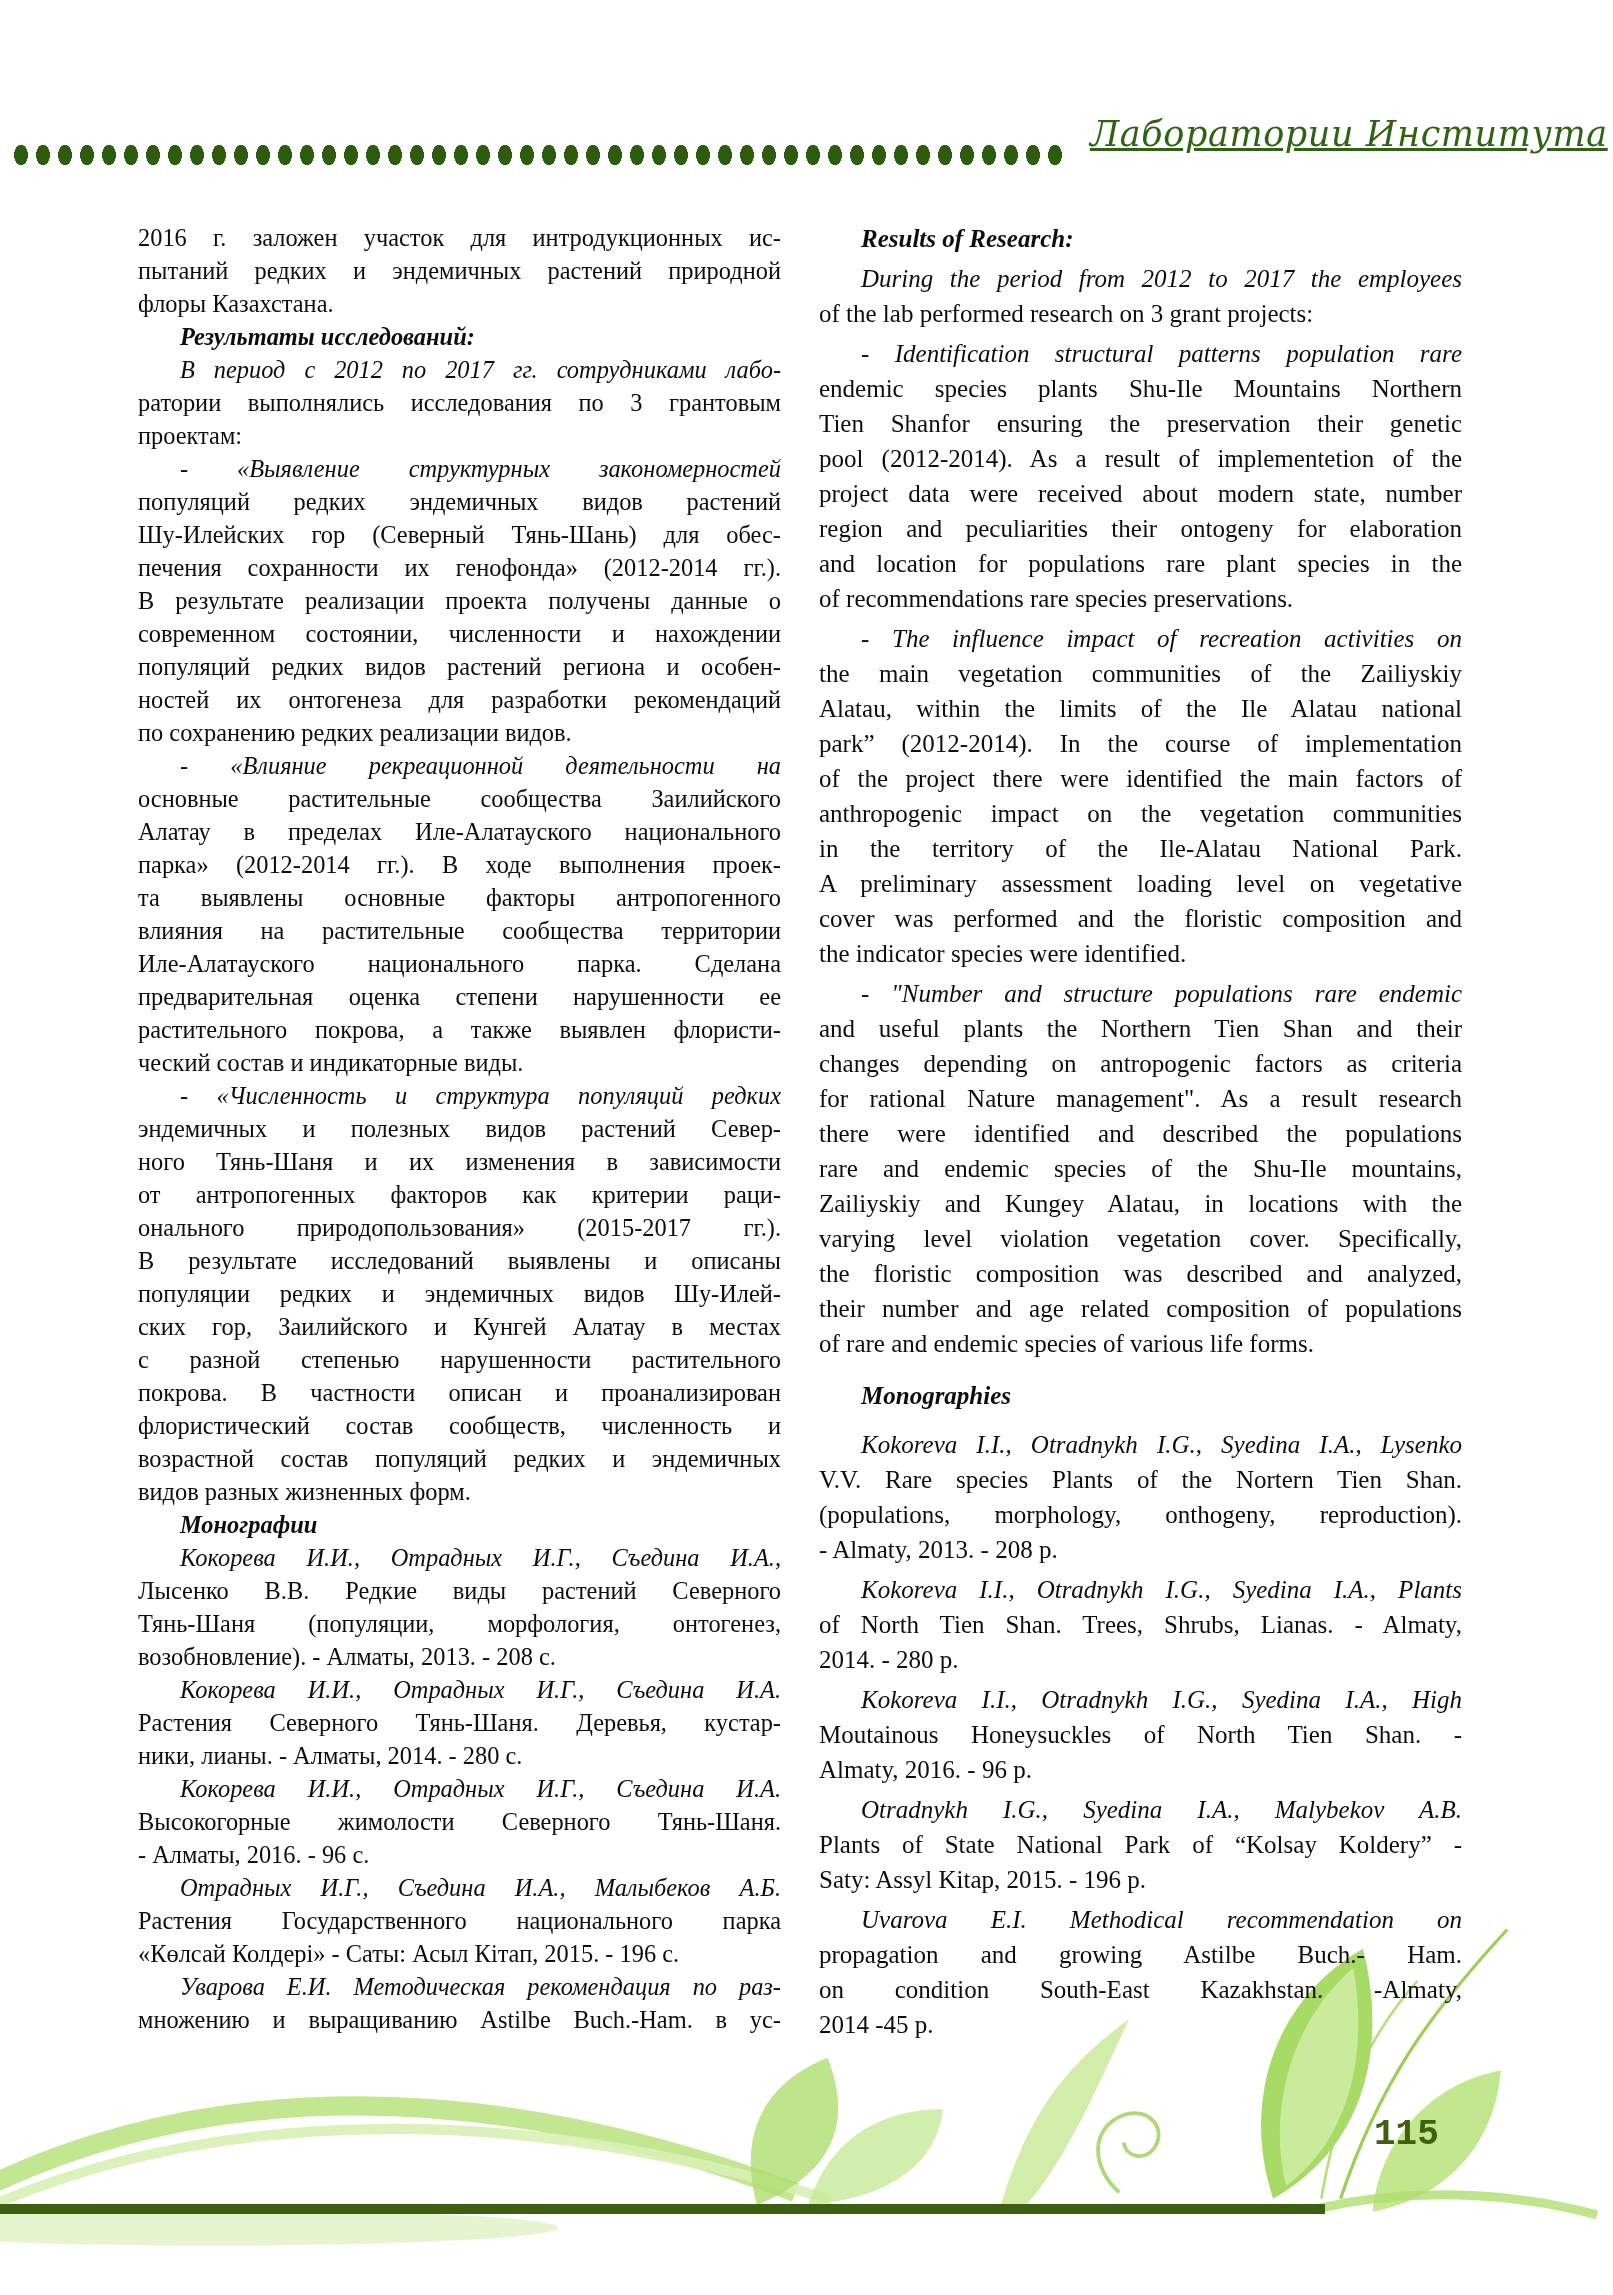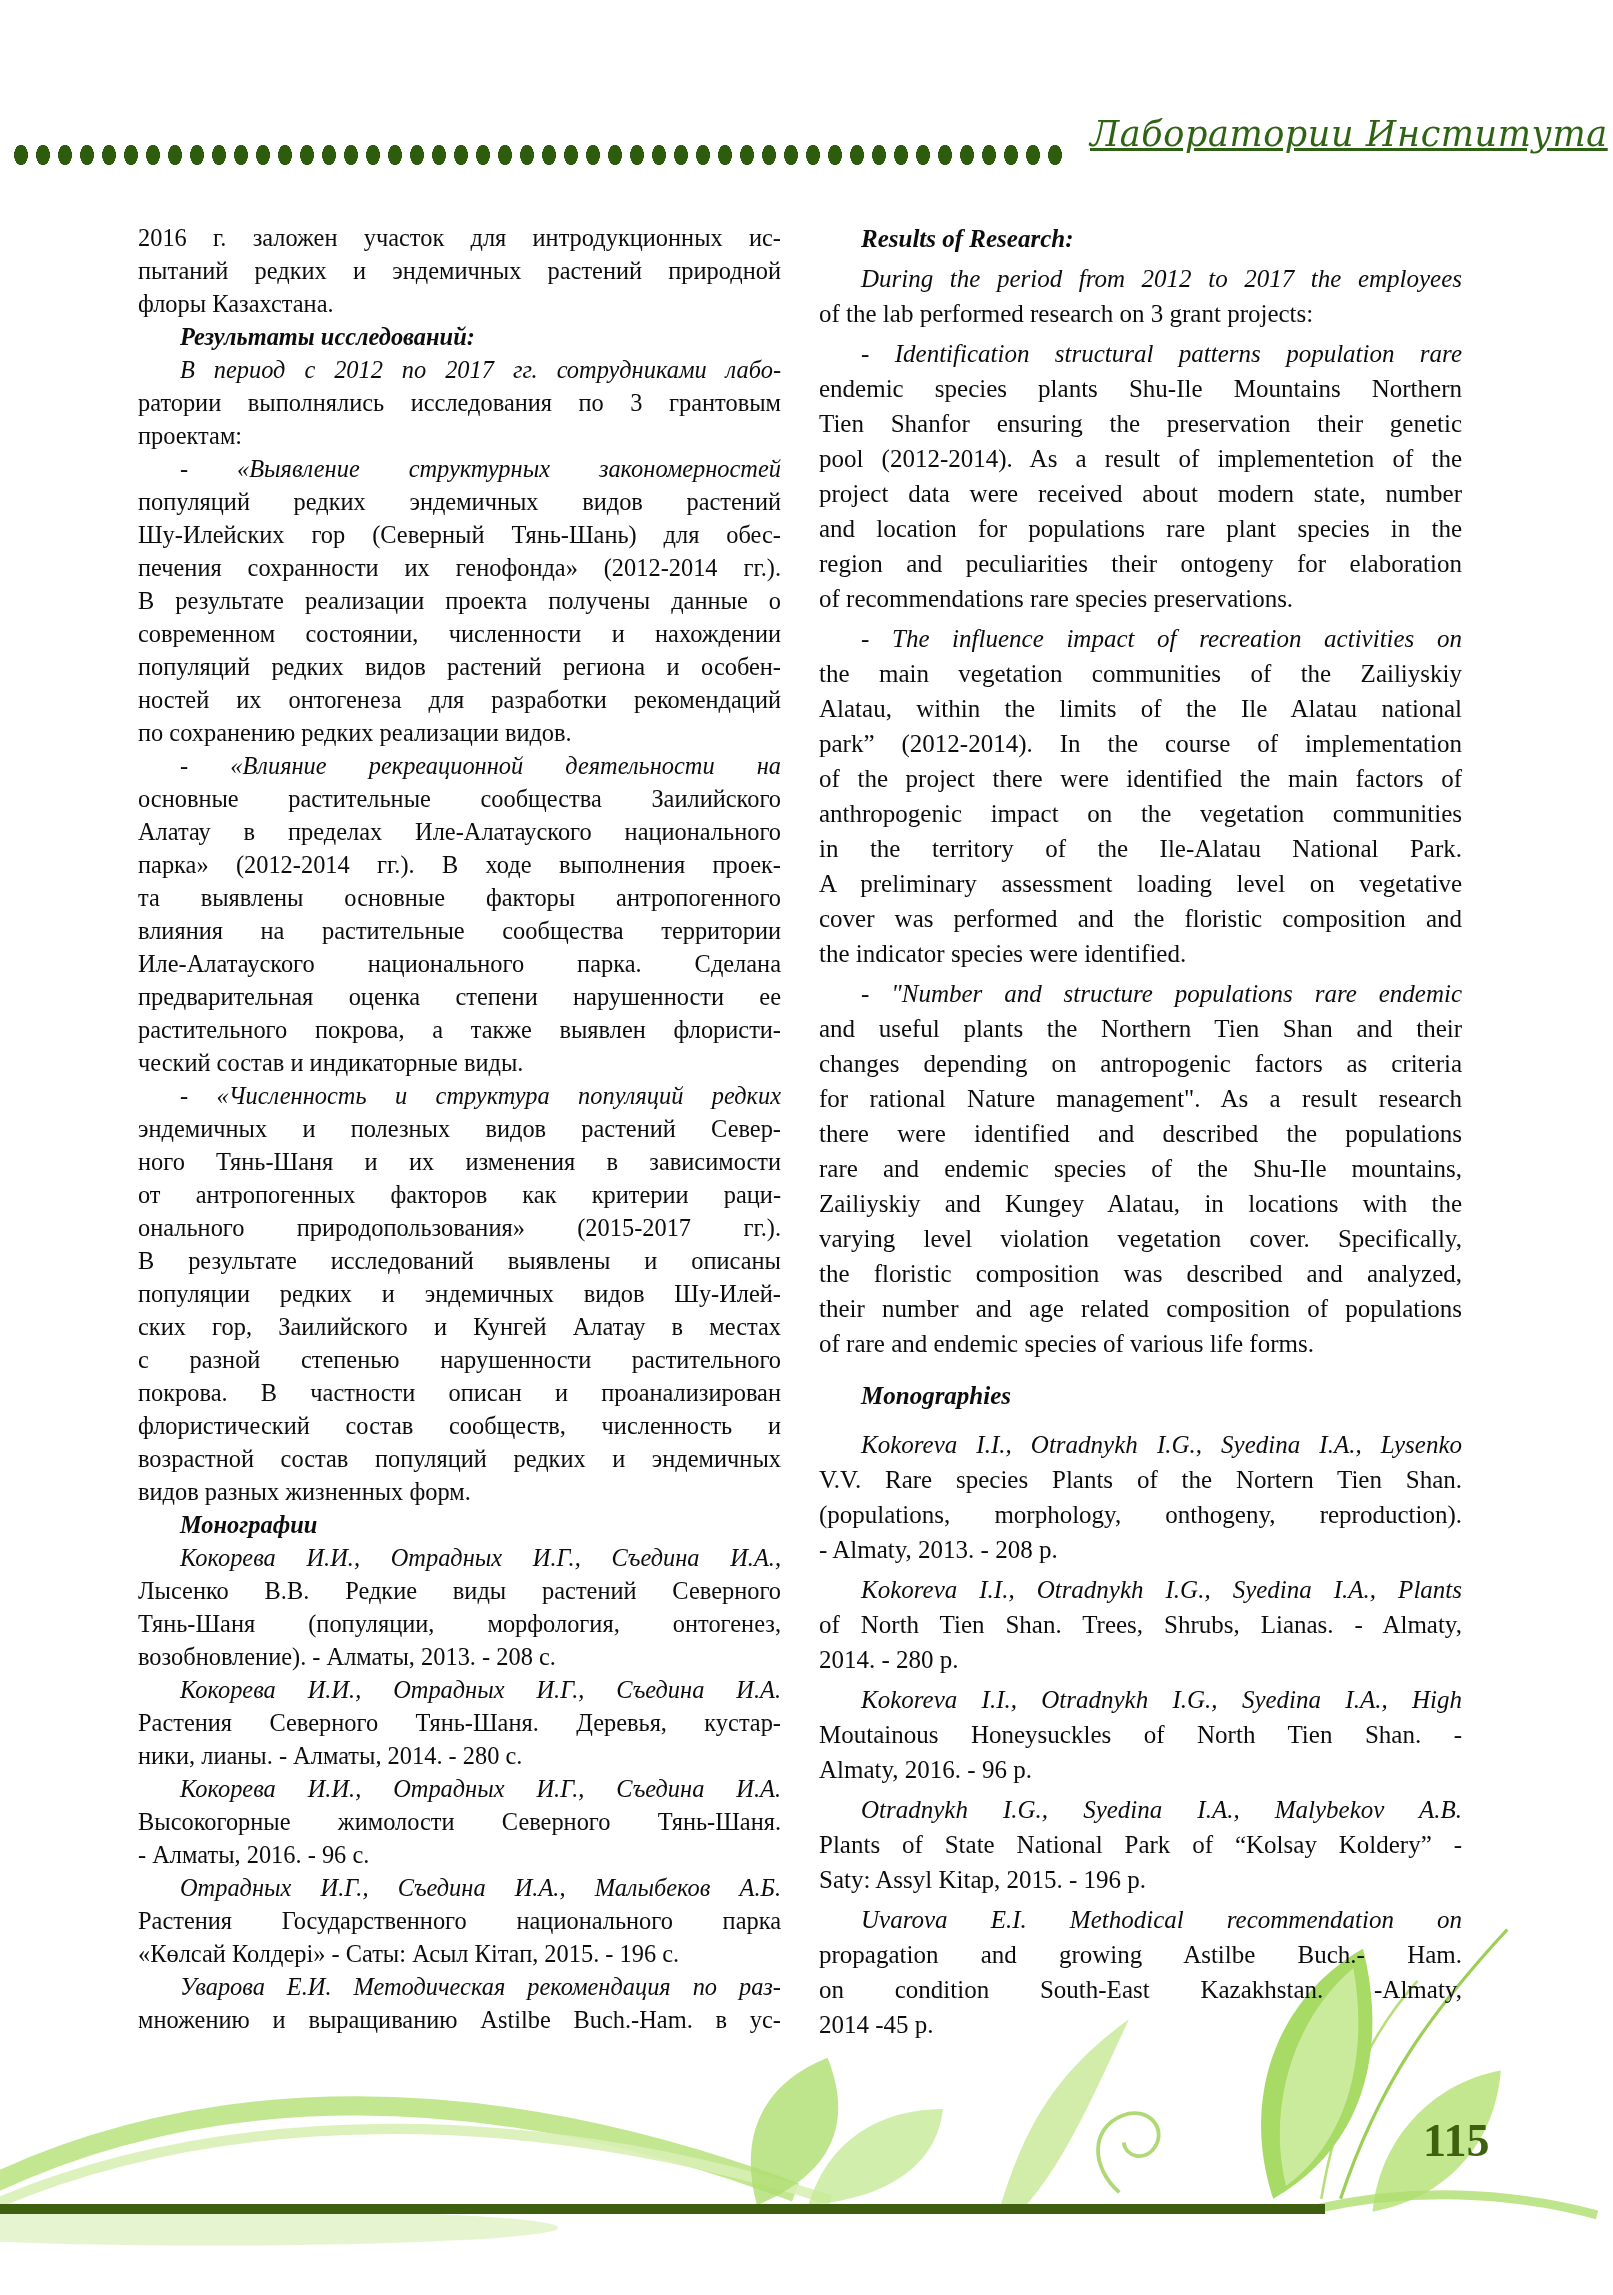--- a/index.html
+++ b/index.html
@@ -27,23 +27,23 @@
   #col-right{left:819px;font-size:25px;line-height:35px;}
   .blk{margin:0;}
   #col-right .blk{margin-bottom:5.1px;}
   #col-right .blk.h:not(:first-child){margin:16.7px 0 14px;}
   .blk.h{font-weight:bold;}
   .ln{text-align:justify;text-align-last:justify;}
   .ln.last{text-align-last:left;}
   .ln.first{padding-left:42px;font-style:italic;}
   
   #page-number{
-    position:absolute;left:1423px;top:2114px;z-index:3;
-    font-family:Liberation Serif, serif;font-weight:bold;
-    font-size:46px;color:var(--pagenum-green,#3e610f);
+    position:absolute;left:1374px;top:2114px;z-index:3;
+    font-family:Liberation Mono, monospace;font-weight:bold;
+    font-size:36px;color:var(--pagenum-green,#3e610f);
   }
   #footer-art{position:absolute;left:0;top:1891px;width:1614px;height:404px;z-index:1;}
   #footer-bar{
     position:absolute;left:0;top:2204px;width:1325px;height:9.6px;z-index:2;
     background:var(--bar-green,#3e5f10);
   }
 </style>
 </head>
 <body>
 
@@ -154,22 +154,22 @@
     <div class="blk p">
       <div class="ln first">During the period from 2012 to 2017 the employees</div>
       <div class="ln last">of the lab performed research on 3 grant projects:</div>
     </div>
     <div class="blk p">
       <div class="ln first">- Identification structural patterns population rare</div>
       <div class="ln">endemic species plants Shu-Ile Mountains Northern</div>
       <div class="ln">Tien Shanfor ensuring the preservation their genetic</div>
       <div class="ln">pool (2012-2014). As a result of implementetion of the</div>
       <div class="ln">project data were received about modern state, number</div>
+      <div class="ln">region and peculiarities their ontogeny for elaboration</div>
       <div class="ln">and location for populations rare plant species in the</div>
-      <div class="ln">region and peculiarities their ontogeny for elaboration</div>
       <div class="ln last">of recommendations rare species preservations.</div>
     </div>
     <div class="blk p">
       <div class="ln first">- The influence impact of recreation activities on</div>
       <div class="ln">the main vegetation communities of the Zailiyskiy</div>
       <div class="ln">Alatau, within the limits of the Ile Alatau national</div>
       <div class="ln">park” (2012-2014). In the course of implementation</div>
       <div class="ln">of the project there were identified the main factors of</div>
       <div class="ln">anthropogenic impact on the vegetation communities</div>
       <div class="ln">in the territory of the Ile-Alatau National Park.</div>

